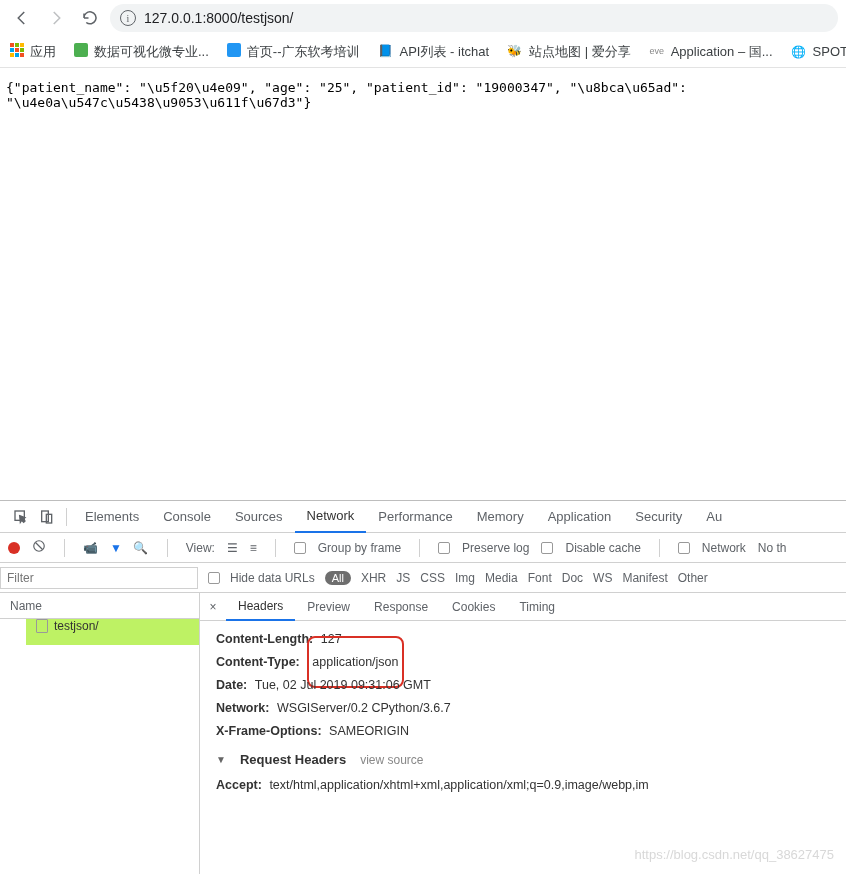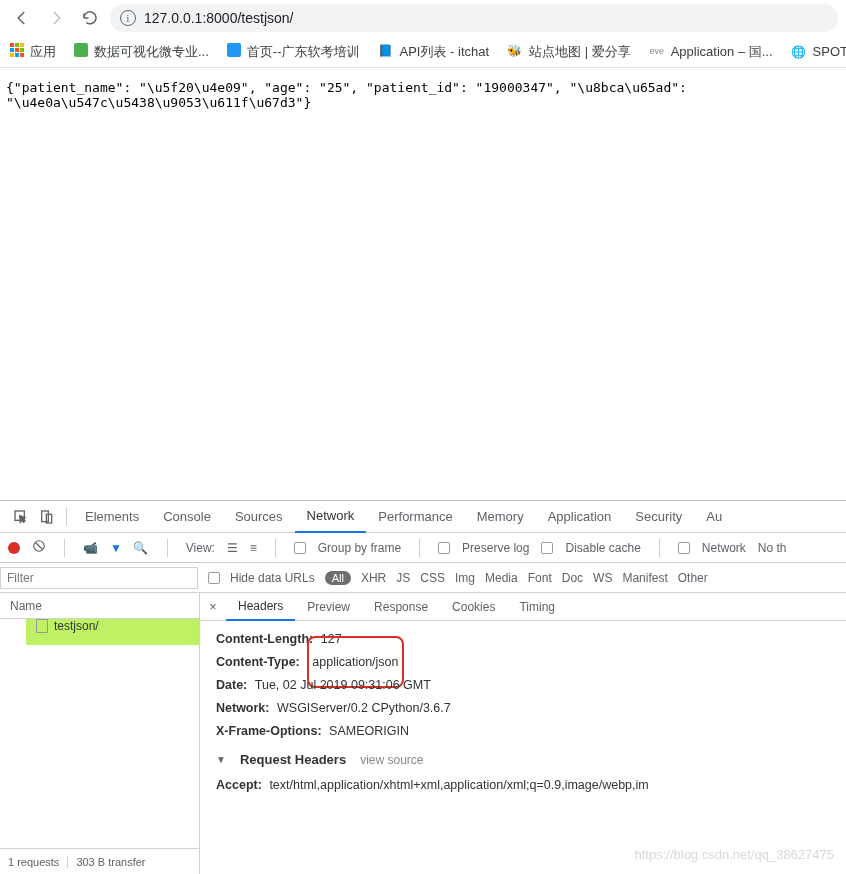--- a/index.html
+++ b/index.html
@@ -204,24 +204,20 @@
     <span>Other</span>
   </div>
 
   <div class="dt-body">
     <div class="req-list">
       <div class="req-head">Name</div>
       <div class="req-item">
         <span class="file-ico"></span>
         <span>testjson/</span>
       </div>
-      <div class="req-foot">
-        <span>1 requests</span>
-        <span>303 B transfer</span>
-      </div>
     </div>
 
     <div class="detail">
       <div class="detail-tabs">
         <span class="close-x">×</span>
         <div class="detail-tab active">Headers</div>
         <div class="detail-tab">Preview</div>
         <div class="detail-tab">Response</div>
         <div class="detail-tab">Cookies</div>
         <div class="detail-tab">Timing</div>

